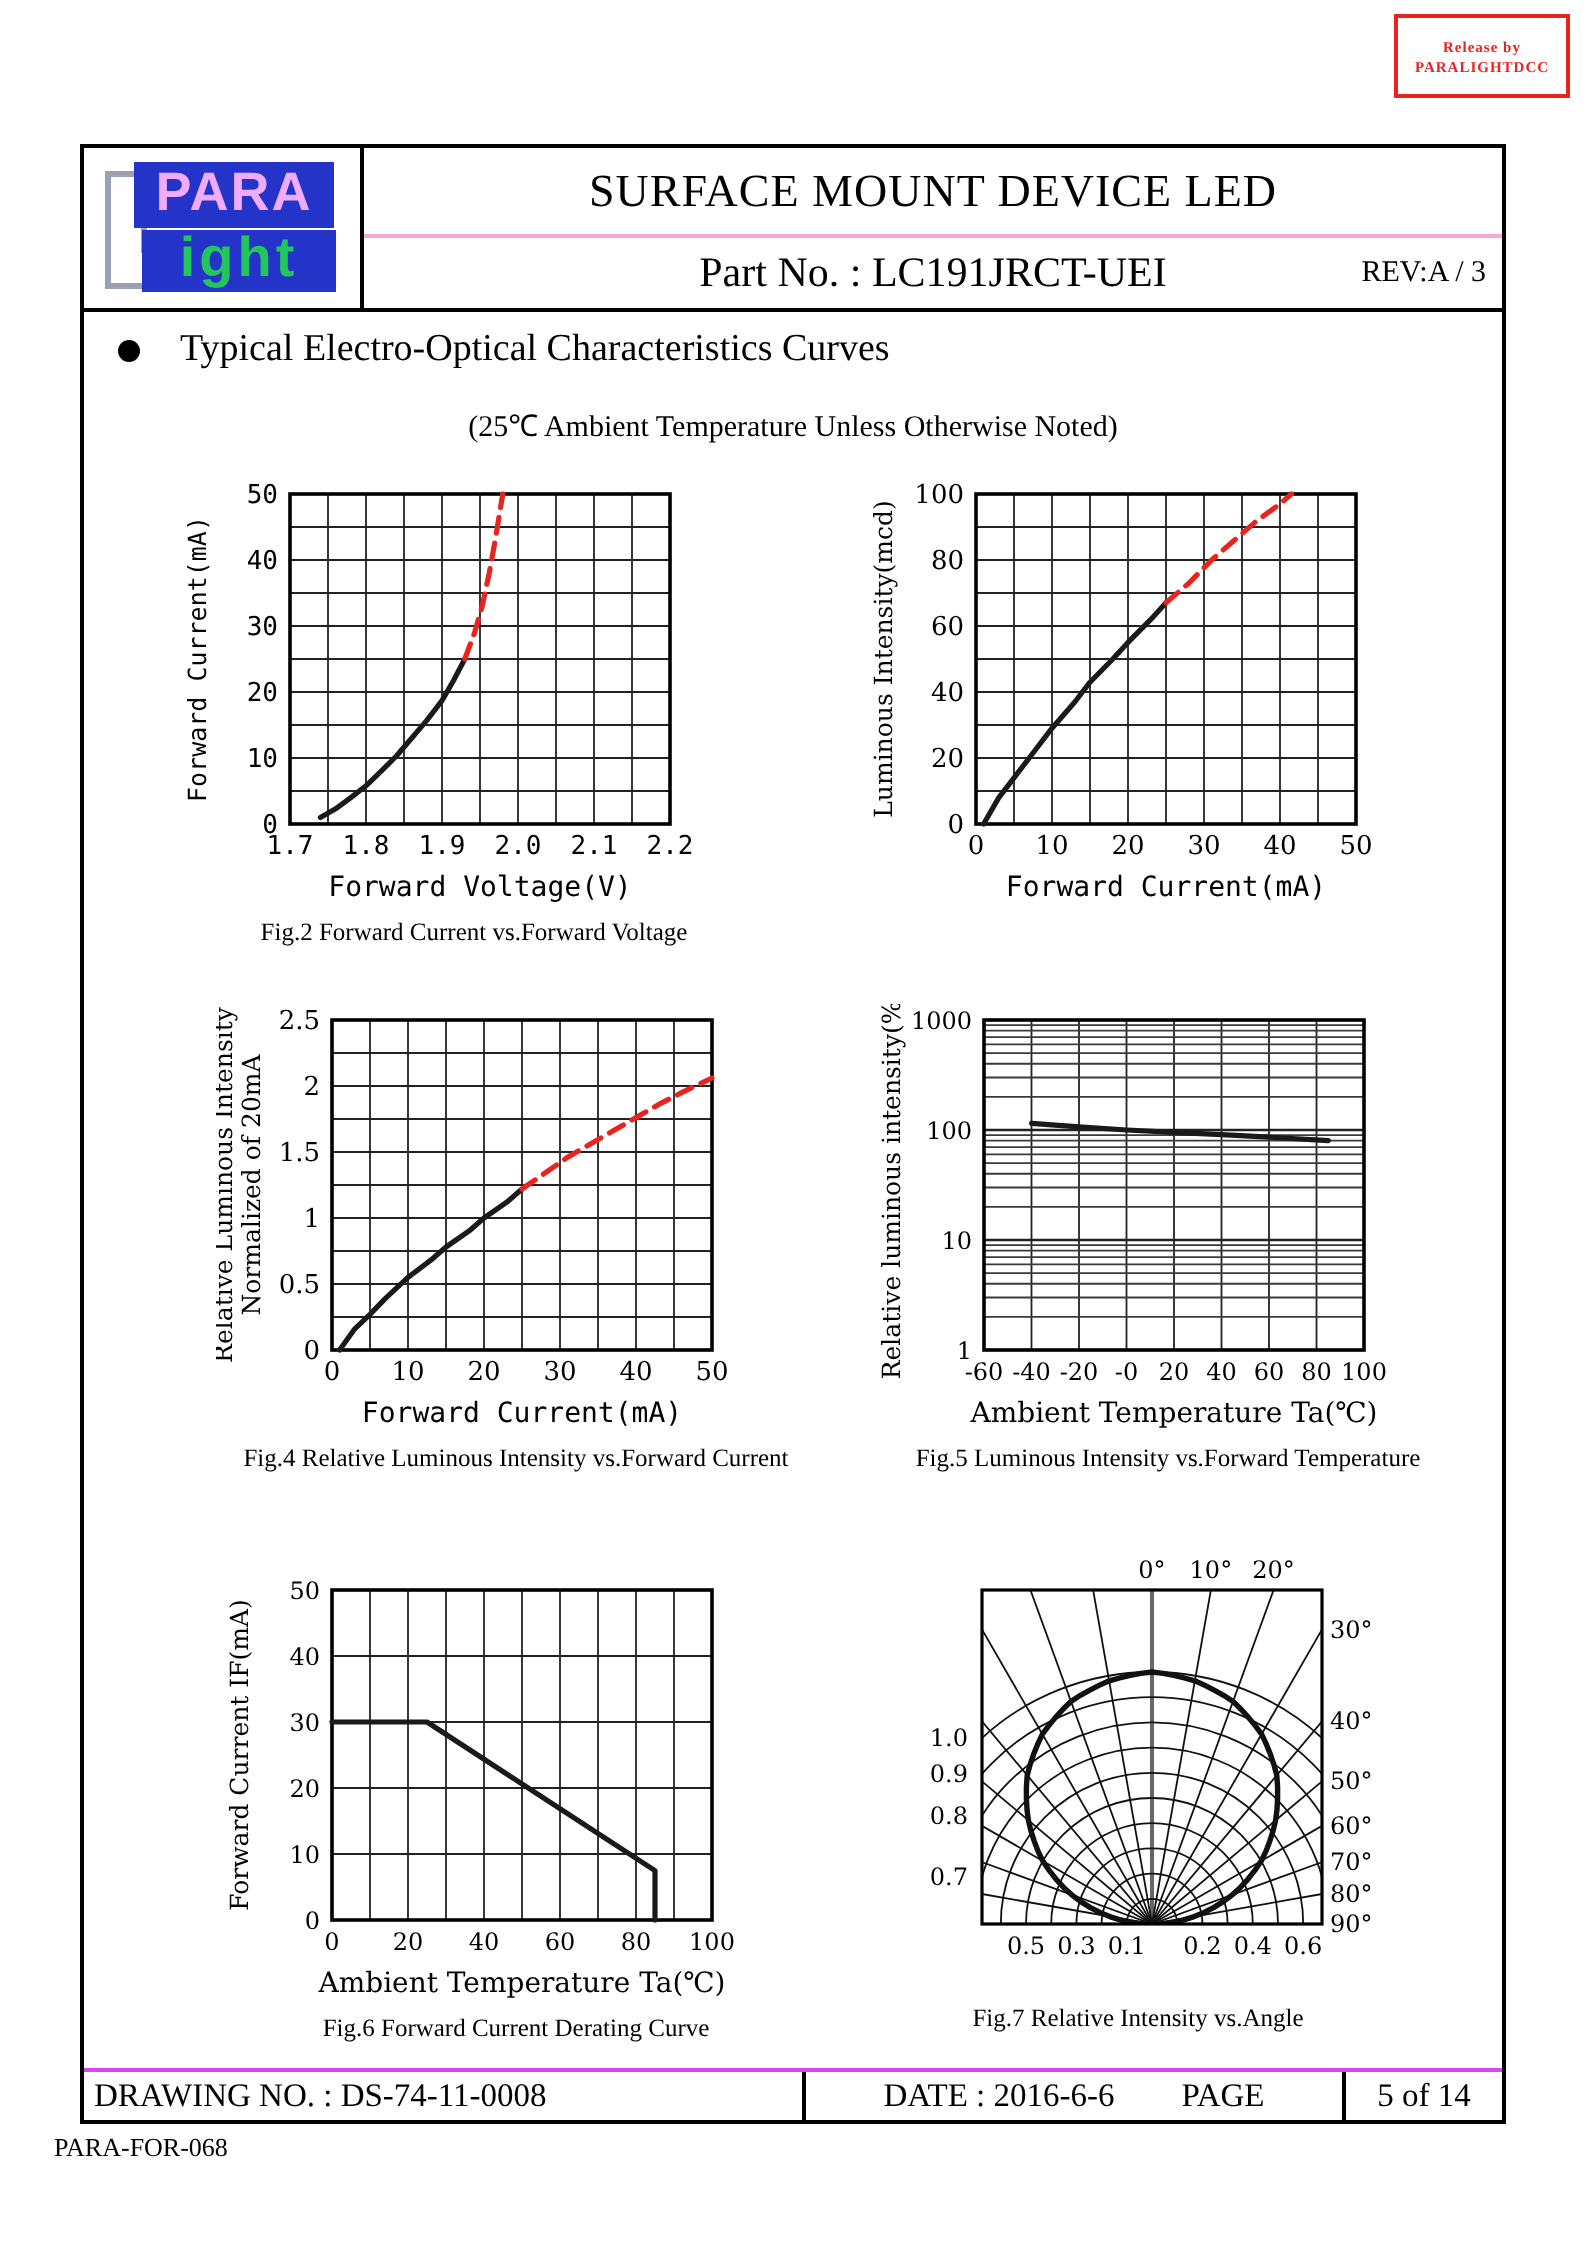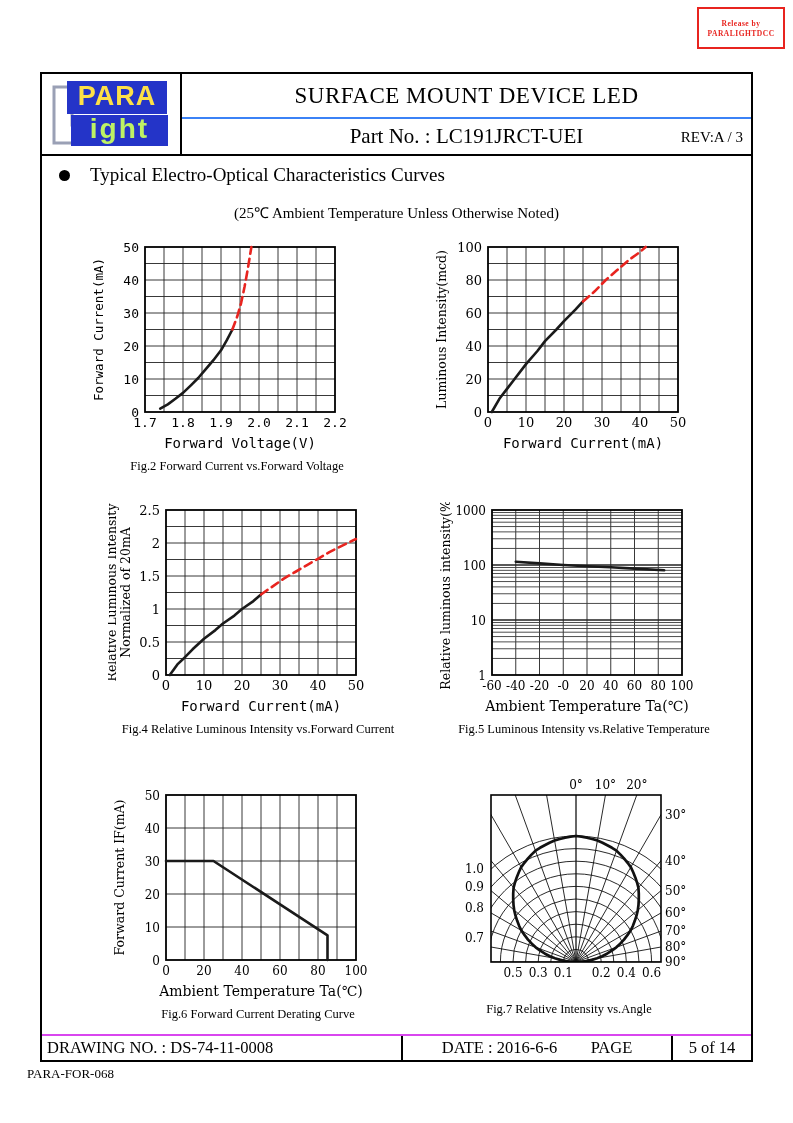--- a/index.html
+++ b/index.html
@@ -11,28 +11,28 @@
   .stamp div{color:#e8241f;font-weight:bold;font-size:7.5px;letter-spacing:.5px;white-space:nowrap;}
 
   
   .frame{position:absolute;left:40px;top:72px;width:709px;height:986px;border:2px solid #000;}
 
   
   .hdr{display:flex;height:80px;border-bottom:2px solid #000;}
   .logo-cell{width:138px;border-right:2px solid #000;display:flex;align-items:center;justify-content:center;}
   .logo{position:relative;width:122px;height:66px;}
   .logo-l{position:absolute;left:2px;top:4px;}
-  .logo-para{position:absolute;left:17px;top:0;width:100px;height:33px;background:#2434c8;color:#fde047;
+  .logo-para{position:absolute;left:17px;top:0;width:100px;height:33px;background:#2434c8;color:#f0abfc;
              font-family:"Liberation Sans",sans-serif;font-weight:bold;font-size:27px;line-height:31px;
              text-align:center;letter-spacing:1px;}
-  .logo-ight{position:absolute;left:21px;top:34px;width:97px;height:31px;background:#2434c8;color:#bef264;
+  .logo-ight{position:absolute;left:21px;top:34px;width:97px;height:31px;background:#2434c8;color:#22c55e;
              font-family:"Liberation Sans",sans-serif;font-weight:bold;font-size:28px;line-height:27px;
              text-align:center;letter-spacing:2px;}
   .title-cell{flex:1;display:flex;flex-direction:column;}
-  .doc-title{height:43px;border-bottom:2px solid #3b82f6;display:flex;align-items:center;justify-content:center;
+  .doc-title{height:43px;border-bottom:2px solid #f9a8d4;display:flex;align-items:center;justify-content:center;
              font-size:23px;letter-spacing:.5px;}
   .part-row{position:relative;flex:1;display:flex;align-items:center;justify-content:center;font-size:21px;}
   .rev{position:absolute;right:8px;top:50%;transform:translateY(-50%);font-size:15px;}
 
   
   .sec-title{position:absolute;left:17px;top:90px;display:flex;align-items:center;font-size:19px;}
   .bullet{width:11px;height:11px;background:#000;border-radius:50%;margin-right:20px;flex:none;}
   .subtitle{position:absolute;left:0;top:128px;width:100%;text-align:center;font-size:15px;}
 
   
@@ -255,21 +255,21 @@
           <text x="200.5" y="188" text-anchor="middle" font-family="&quot;DejaVu Serif&quot;,serif" font-size="12">60</text>
           <text x="224.25" y="188" text-anchor="middle" font-family="&quot;DejaVu Serif&quot;,serif" font-size="12">80</text>
           <text x="248" y="188" text-anchor="middle" font-family="&quot;DejaVu Serif&quot;,serif" font-size="12">100</text>
           <text x="52" y="177.5" text-anchor="end" font-family="&quot;DejaVu Serif&quot;,serif" font-size="12">1</text>
           <text x="52" y="122.50000000000001" text-anchor="end" font-family="&quot;DejaVu Serif&quot;,serif" font-size="12">10</text>
           <text x="52" y="67.5" text-anchor="end" font-family="&quot;DejaVu Serif&quot;,serif" font-size="12">100</text>
           <text x="52" y="12.5" text-anchor="end" font-family="&quot;DejaVu Serif&quot;,serif" font-size="12">1000</text>
           <text x="153" y="209" text-anchor="middle" font-family="&quot;DejaVu Serif&quot;,serif" font-size="14">Ambient Temperature Ta(℃)</text>
           <text x="16" y="90.5" text-anchor="middle" font-family="&quot;DejaVu Serif&quot;,serif" font-size="12.5" transform="rotate(-90 16 90.5)">Relative luminous intensity(%)</text>
         </svg>
-      <div class="caption">Fig.5 Luminous Intensity vs.Relative Temperature</div>
+      <div class="caption">Fig.5 Luminous Intensity vs.Forward Temperature</div>
     </div>
 
     <div class="chart-block" style="left:66px;top:713px;">
       <svg id="svg-fig6" width="300" height="218" viewBox="0 0 300 218">
           <line x1="77" y1="8" x2="77" y2="173" stroke="#222" stroke-width="0.9"></line>
           <line x1="96" y1="8" x2="96" y2="173" stroke="#222" stroke-width="0.9"></line>
           <line x1="115" y1="8" x2="115" y2="173" stroke="#222" stroke-width="0.9"></line>
           <line x1="134" y1="8" x2="134" y2="173" stroke="#222" stroke-width="0.9"></line>
           <line x1="153" y1="8" x2="153" y2="173" stroke="#222" stroke-width="0.9"></line>
           <line x1="172" y1="8" x2="172" y2="173" stroke="#222" stroke-width="0.9"></line>

